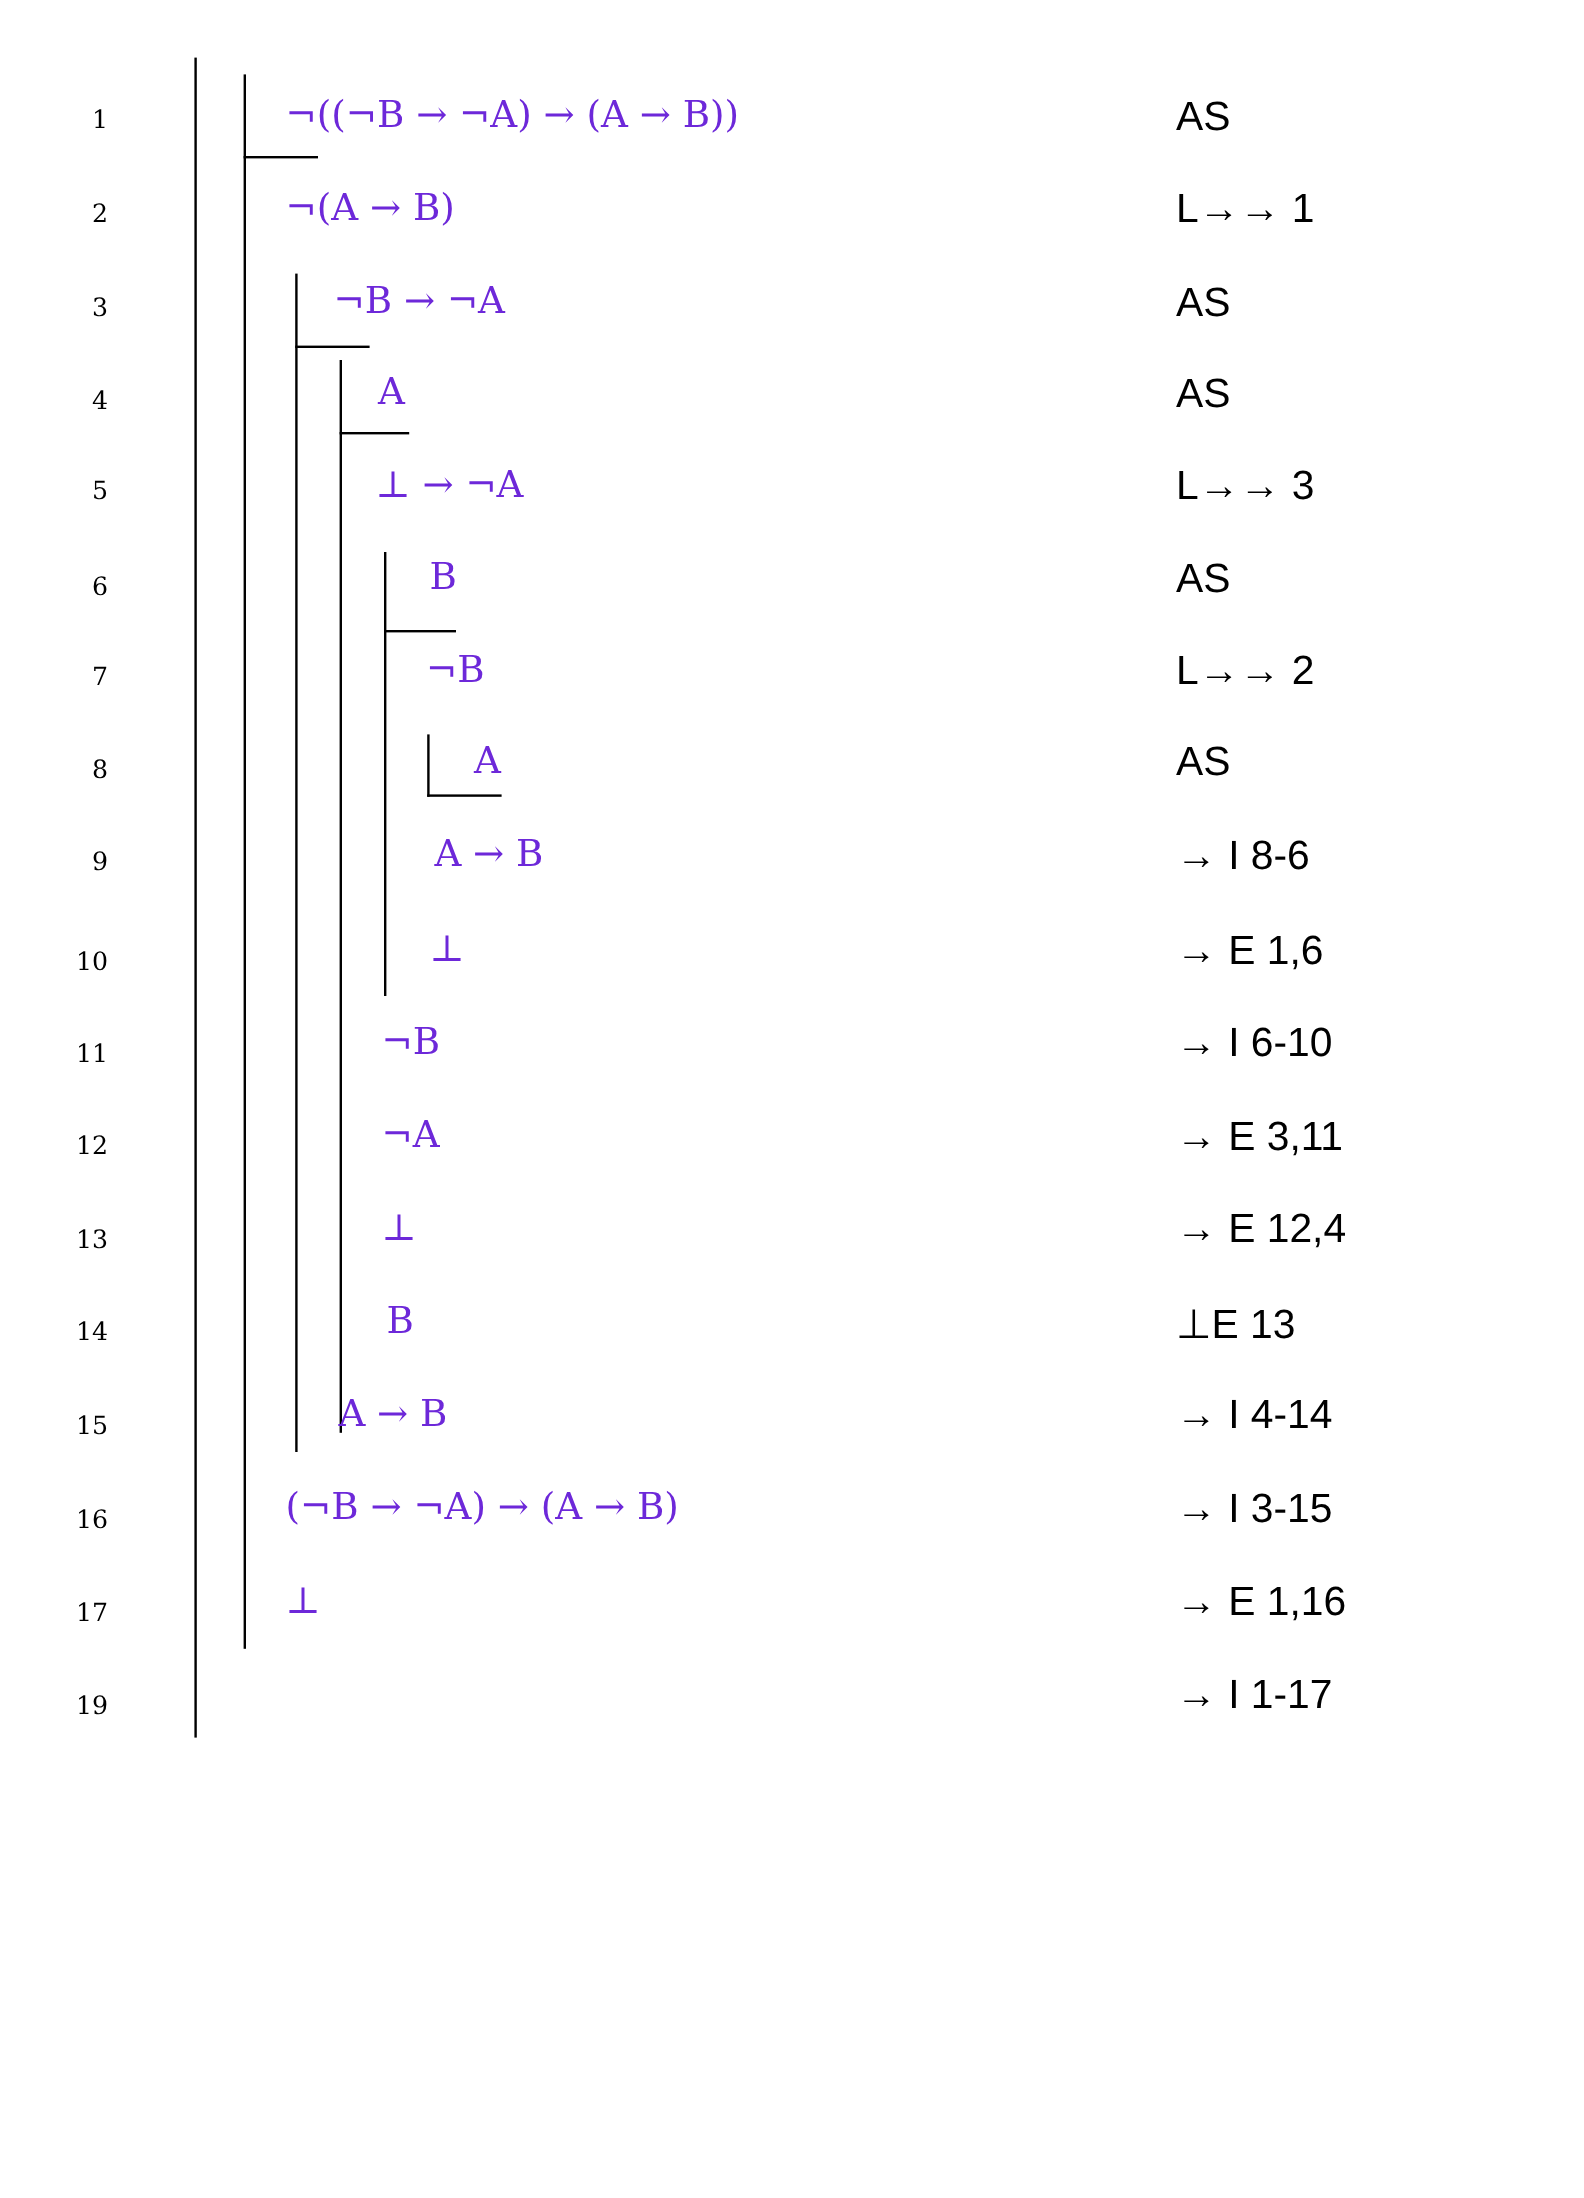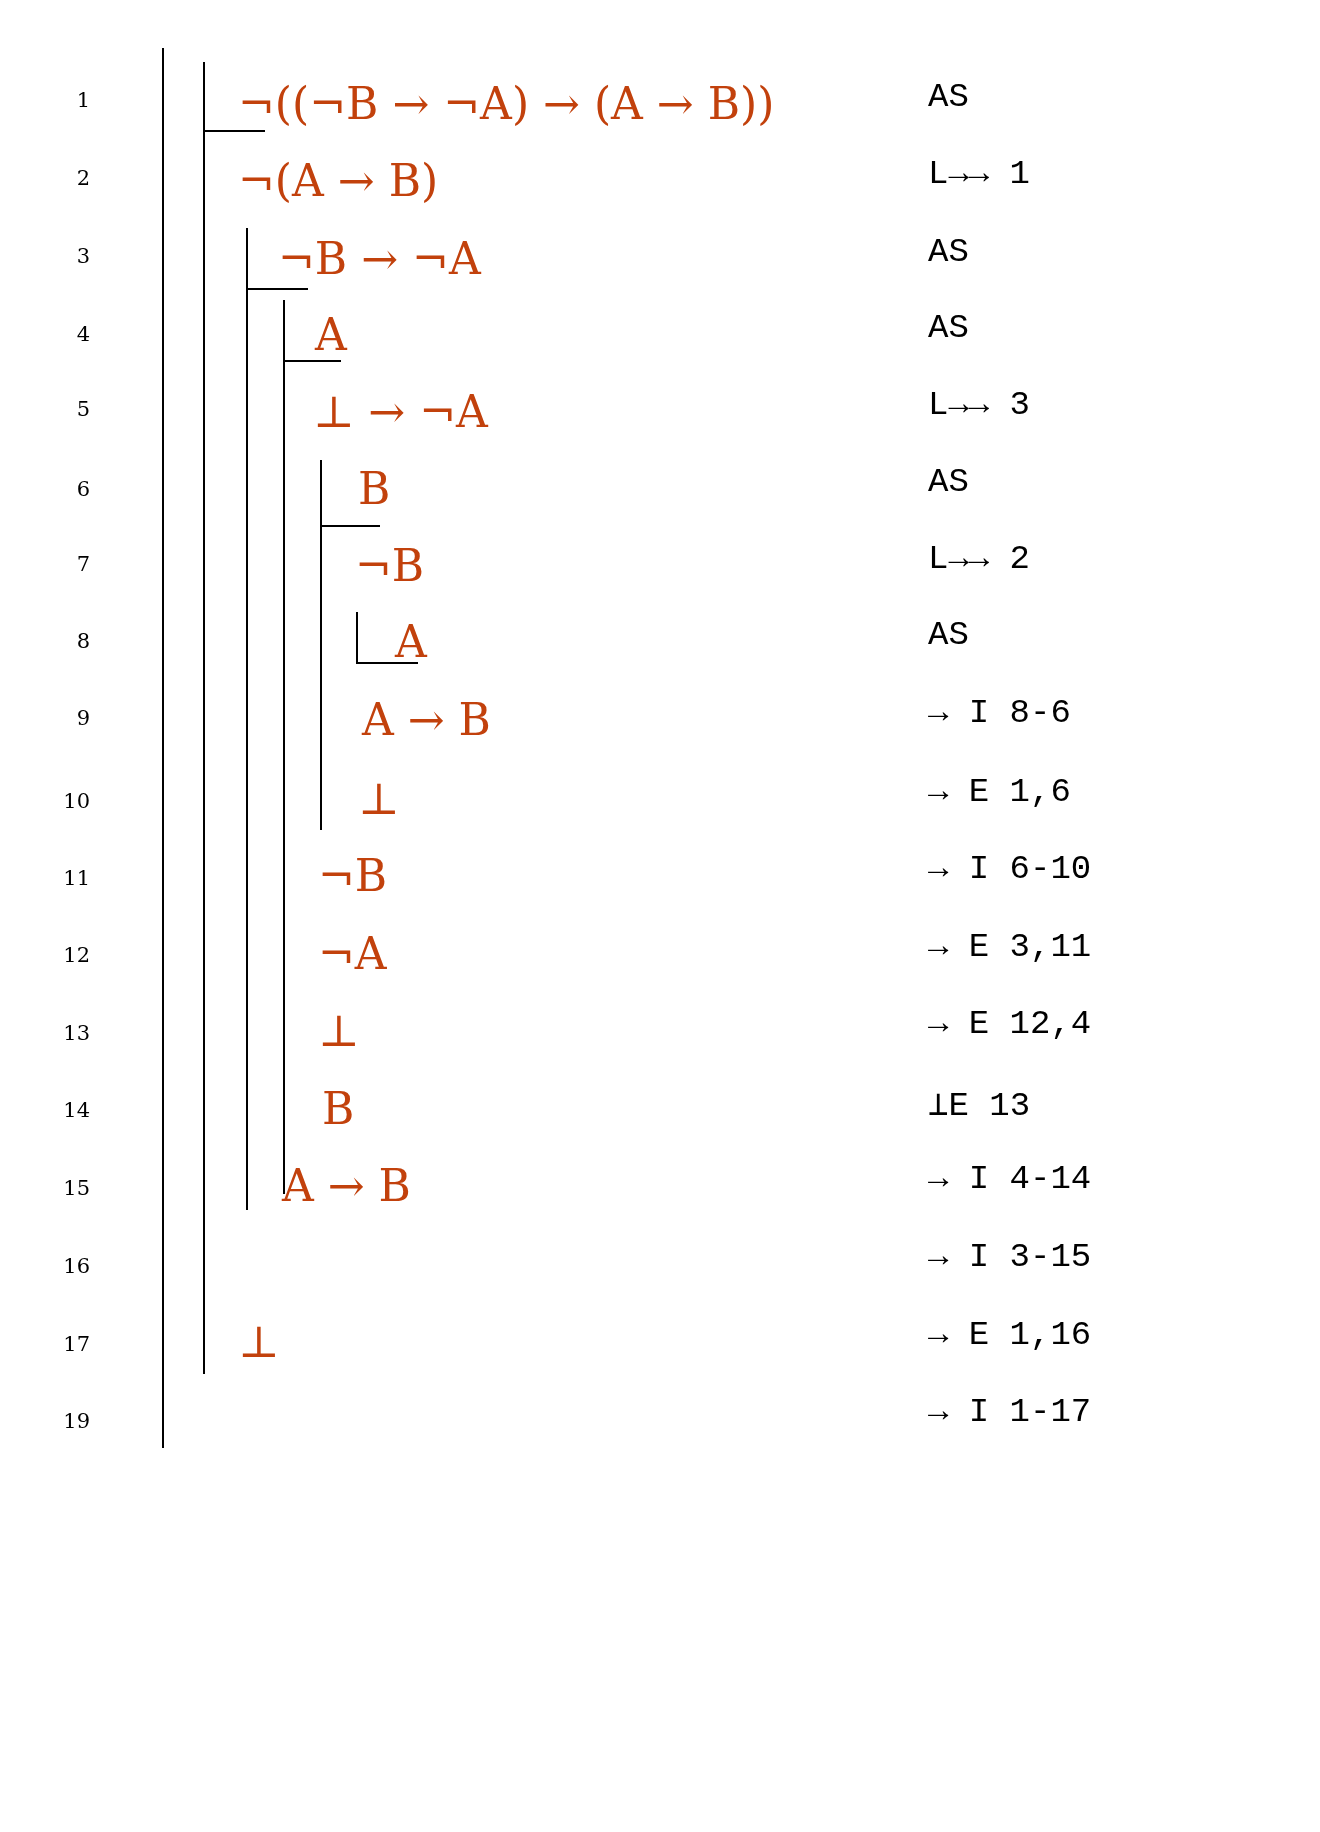--- a/index.html
+++ b/index.html
@@ -30,32 +30,32 @@
     width: 70px;
     text-align: right;
     font-size: 21px;
     font-family: "DejaVu Serif", "Liberation Serif", serif;
     color: #000;
   }
 
   
   .formula {
     position: absolute;
-    font-size: 44px;
+    font-size: 31px;
     font-family: "DejaVu Serif", "Liberation Serif", serif;
     white-space: nowrap;
-    color: #c2410c;
+    color: #6d28d9;
   }
 
   
   .just {
     position: absolute;
-    left: 928px;
+    left: 980px;
     font-size: 34px;
-    font-family: Liberation Mono, monospace;
+    font-family: Liberation Sans, sans-serif;
     white-space: nowrap;
     color: #000;
   }
 
   
   .vbar {
     position: absolute;
     width: 2px;
     background: #000;
   }
@@ -141,20 +141,21 @@
 
   <div class="lineno" style="left:20px; top:1098px;">14</div>
   <div class="formula" style="left:322px; top:1083px;">B</div>
   <div class="just" style="top:1083px;">⊥E 13</div>
 
   <div class="lineno" style="left:20px; top:1176px;">15</div>
   <div class="formula" style="left:282px; top:1160px;">A → B</div>
   <div class="just" style="top:1160px;">→ I 4-14</div>
 
   <div class="lineno" style="left:20px; top:1254px;">16</div>
+  <div class="formula" style="left:238px; top:1238px;">(¬B → ¬A) → (A → B)</div>
   <div class="just" style="top:1238px;">→ I 3-15</div>
 
   <div class="lineno" style="left:20px; top:1332px;">17</div>
   <div class="formula" style="left:238px; top:1316px;">⊥</div>
   <div class="just" style="top:1316px;">→ E 1,16</div>
 
   <div class="lineno" style="left:20px; top:1409px;">19</div>
   <div class="just" style="top:1393px;">→ I 1-17</div>
 
 </div>

